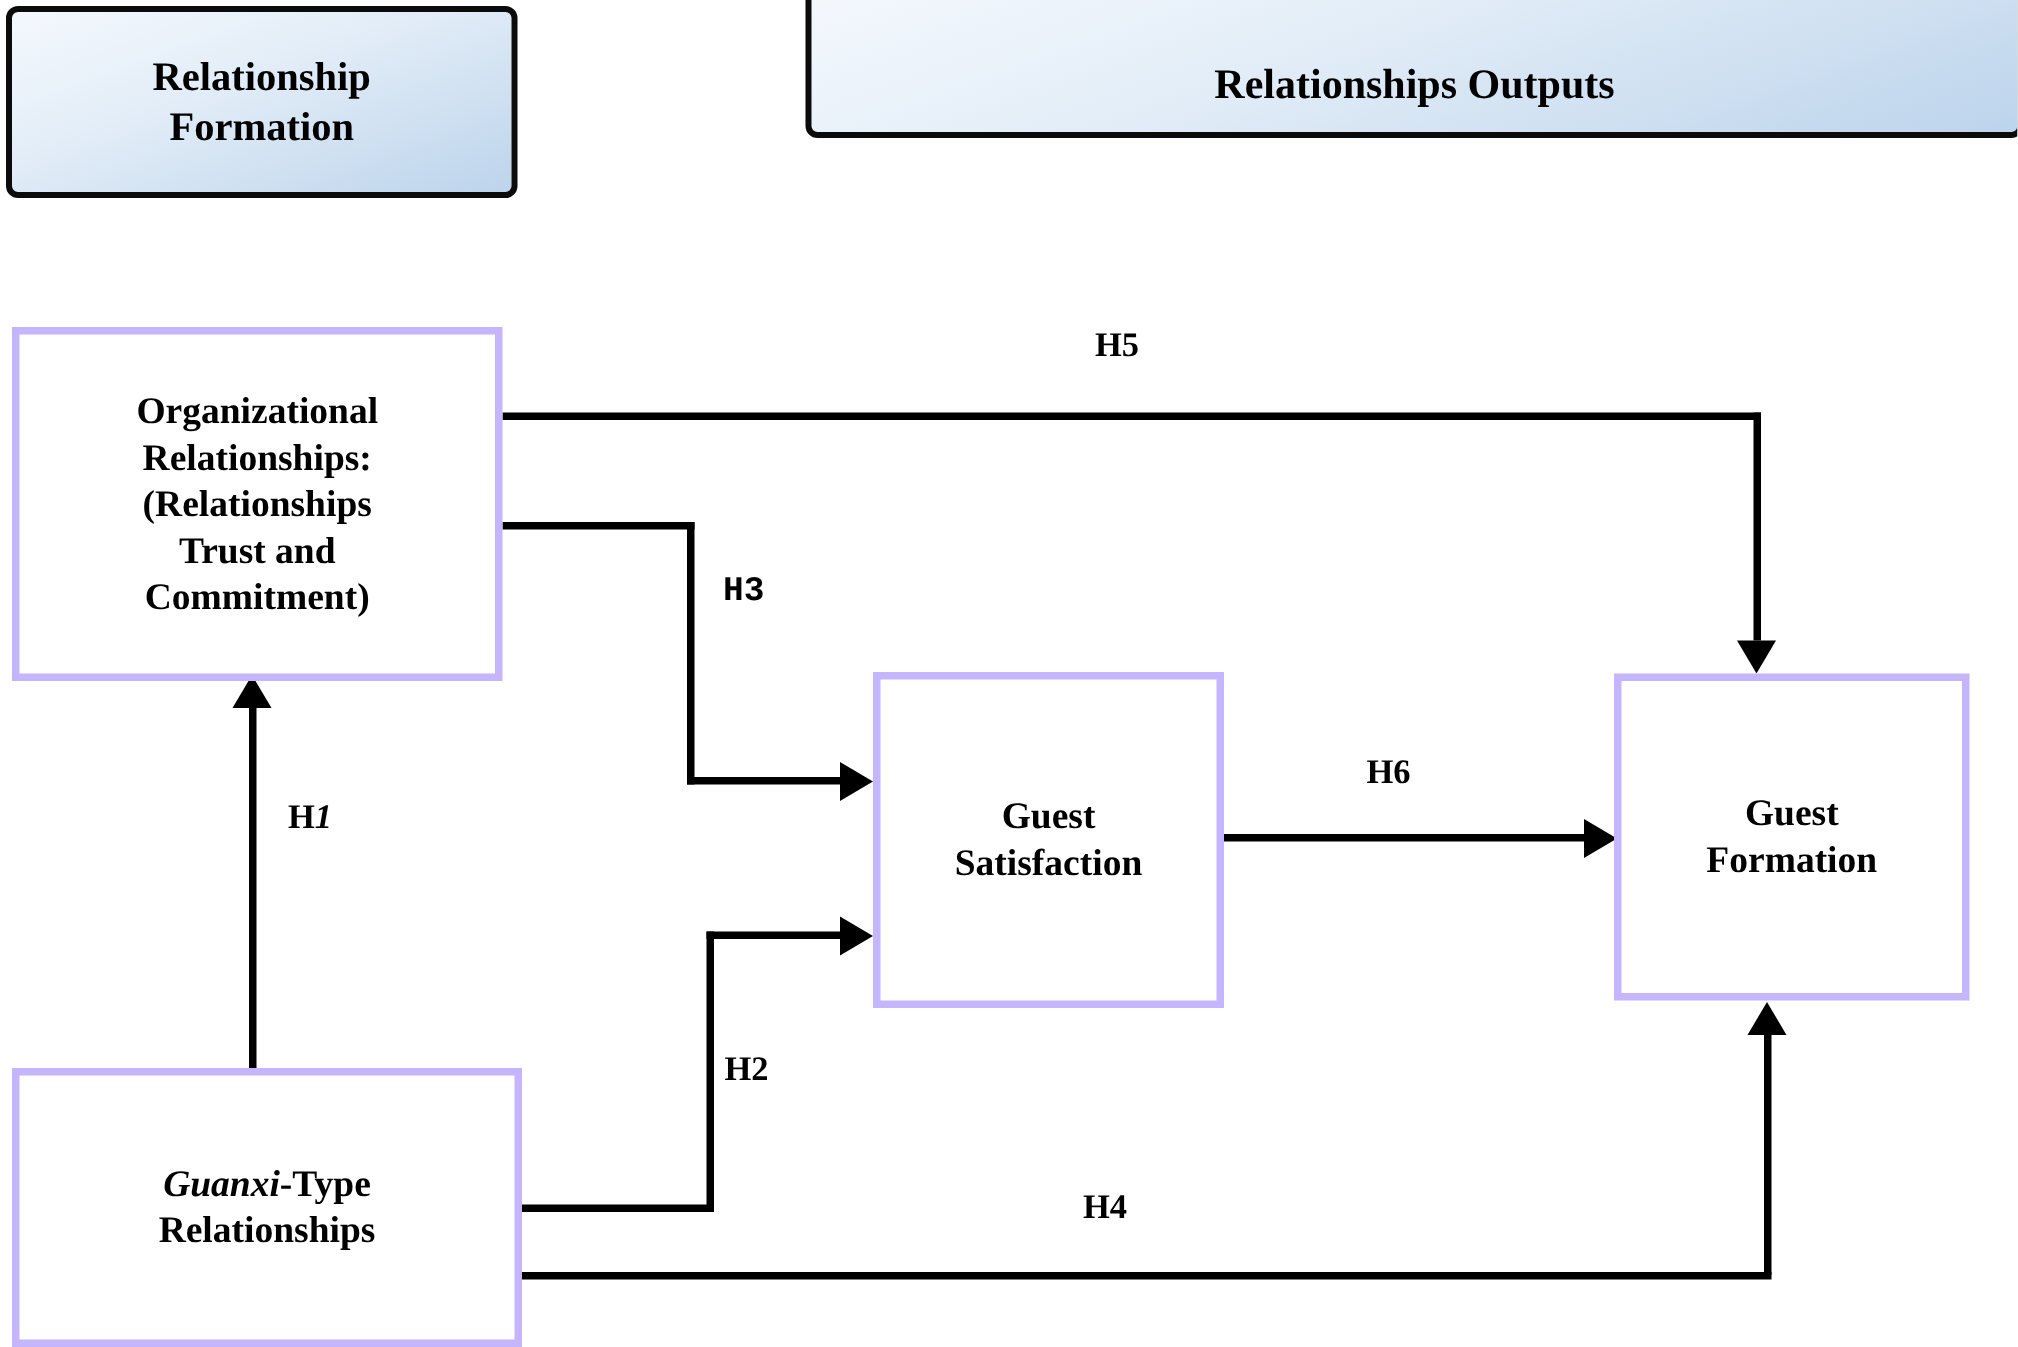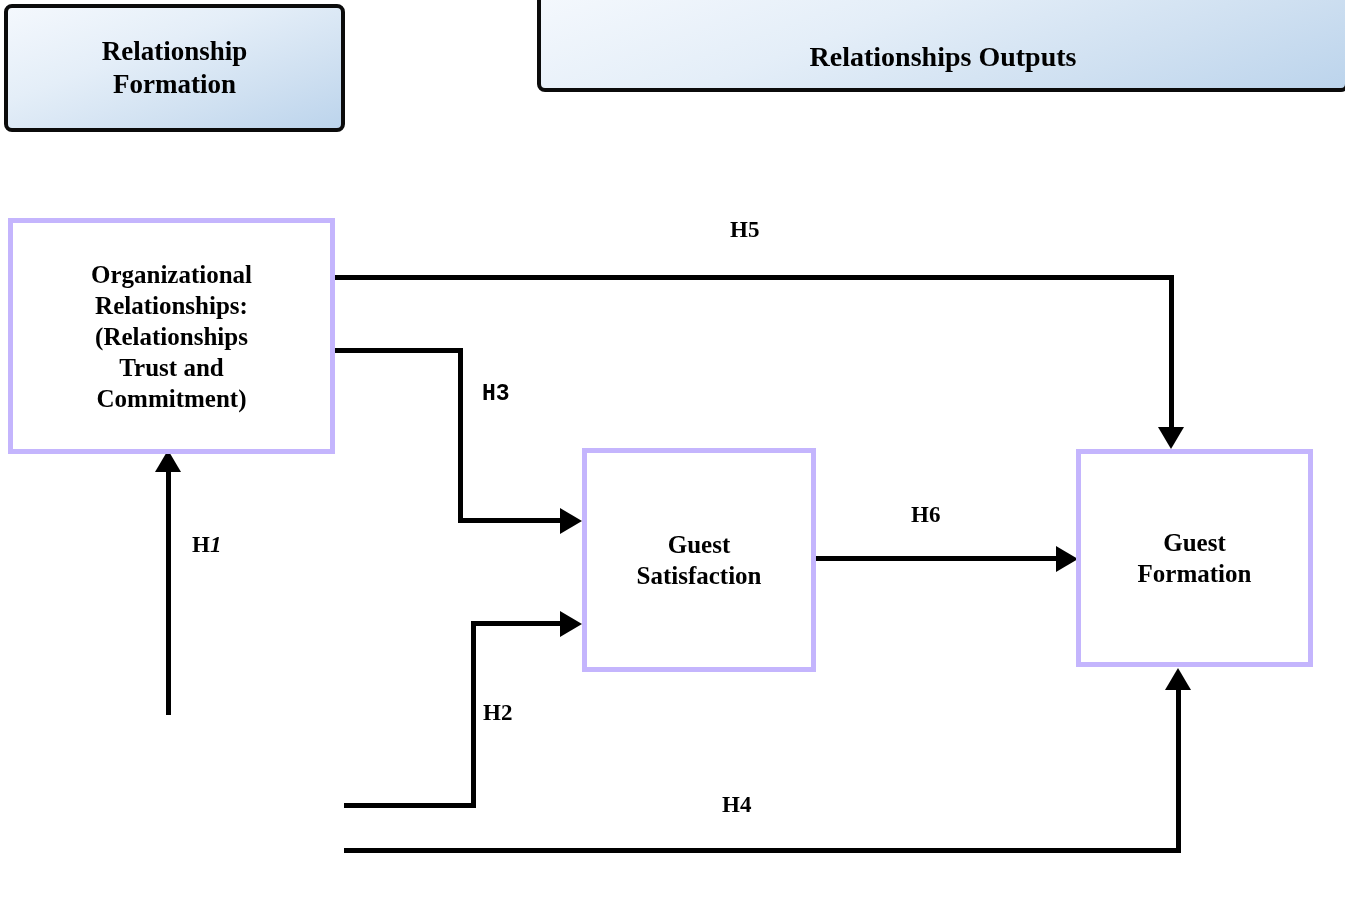--- a/index.html
+++ b/index.html
@@ -181,20 +181,26 @@
   <div class="node" id="node-org">
     <span>
       <span>Organizational</span><br>
       <span>Relationships:</span><br>
       <span>(Relationships</span><br>
       <span>Trust and</span><br>
       <span>Commitment)</span>
     </span>
   </div>
 
+  <div class="node" id="node-guanxi">
+    <span>
+      <span class="ital">Guanxi</span><span>-Type</span><br>
+      <span>Relationships</span>
+    </span>
+  </div>
 
   <div class="node" id="node-satisfaction">
     <span>
       <span>Guest</span><br>
       <span>Satisfaction</span>
     </span>
   </div>
 
   <div class="node" id="node-retention">
     <span>

